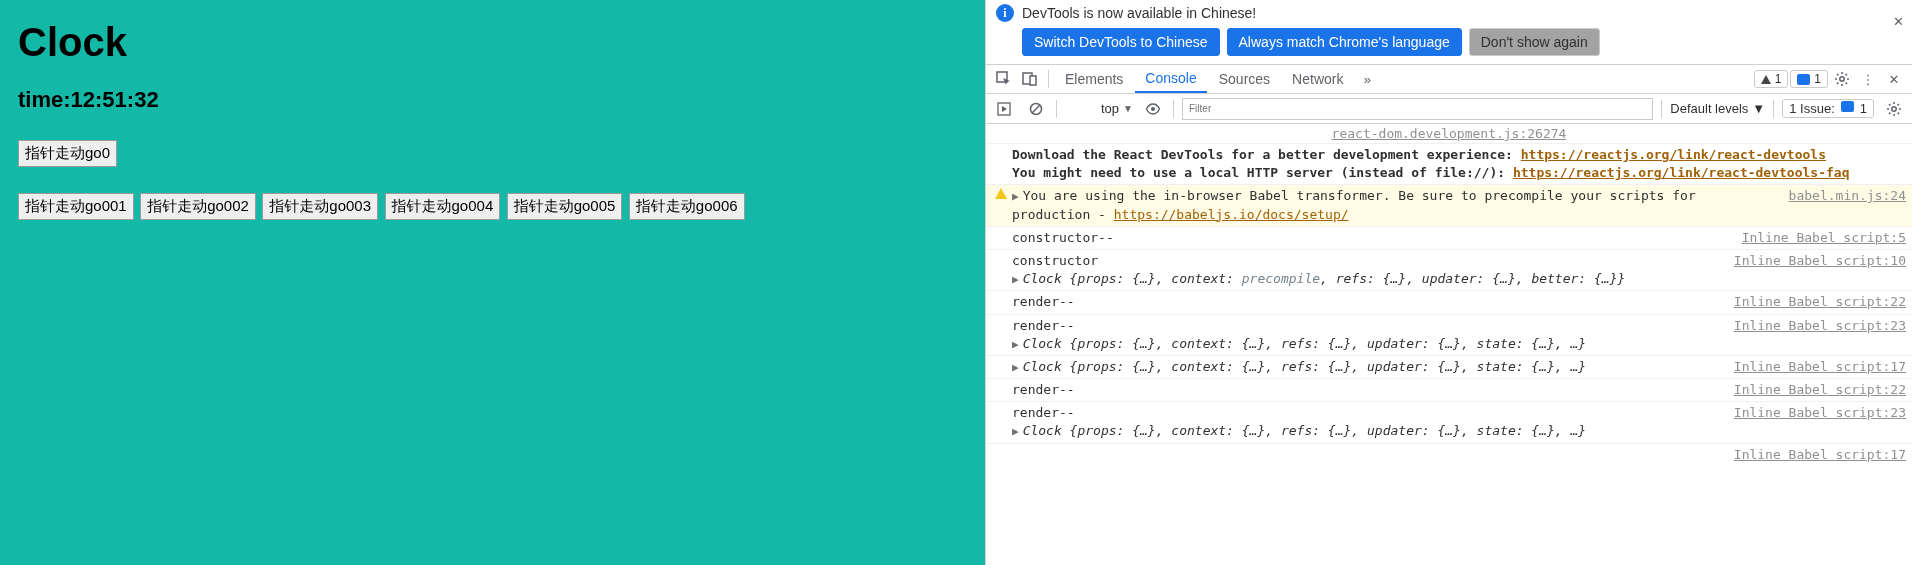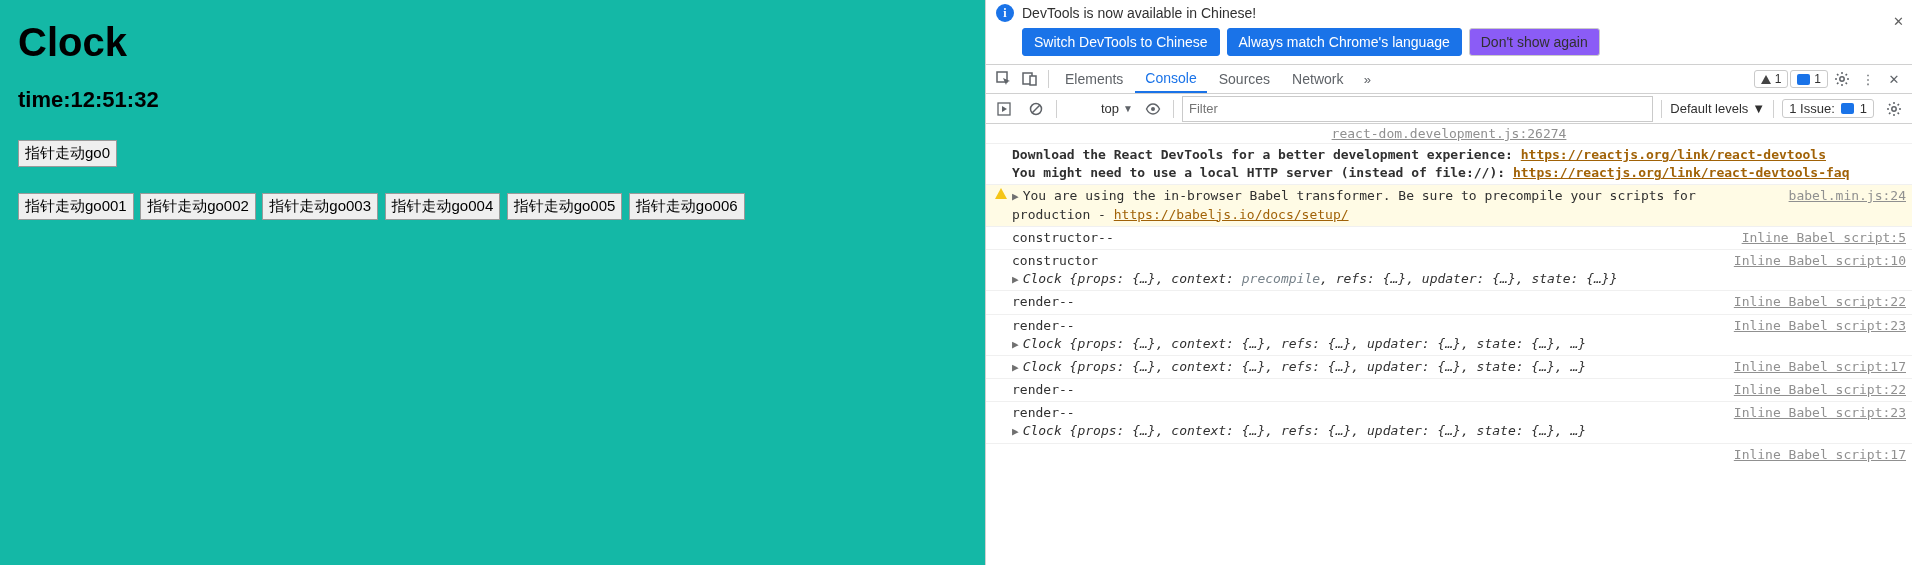--- a/index.html
+++ b/index.html
@@ -60,21 +60,21 @@
     width: 18px; height: 18px; border-radius: 50%; background: #1a73e8;
     color: #fff; display: inline-flex; align-items: center; justify-content: center;
     font-size: 12px; font-weight: bold; font-family: Georgia, serif; flex-shrink:0;
   }
   .info-actions { display: flex; gap: 7px; margin-left: 26px; }
   .btn-primary {
     background: #1a73e8; color: #fff; border: 1px solid #1a73e8;
     padding: 5px 11px; font-size: 14px; border-radius: 3px; cursor: pointer;
   }
   .btn-outline {
-    background: #8b5cf6; color: #303030; border: 1px solid #cacaca;
+    background: #a3a3a3; color: #303030; border: 1px solid #cacaca;
     padding: 5px 11px; font-size: 14px; border-radius: 3px; cursor: pointer;
   }
   .infobar .close-x {
     position: absolute; right: 8px; top: 14px; font-size: 13px; cursor: pointer; color: #606060;
   }
 
   
   .tabs-bar {
     display: flex; align-items: center; height: 30px;
     border-top: 1px solid #d0d0d0; border-bottom: 1px solid #d0d0d0;
@@ -107,26 +107,26 @@
   .filter-bar {
     display: flex; align-items: center; height: 30px; gap: 8px;
     padding: 0 6px; border-bottom: 1px solid #d0d0d0;
   }
   .filter-bar .sep { width: 1px; height: 18px; background: #d0d0d0; }
   .ctx-select {
     display: inline-flex; align-items: center; gap: 4px; color: #303030; cursor: pointer; font-size:13px;margin-left:36px;
   }
   .ctx-select .caret { font-size: 10px; color:#5f6368; }
   .filter-input {
-    flex: 1; min-width: 50px; height: 14px; border: 1px solid #cacaca; background: #fff;
-    padding: 12px 6px; font-size: 13px; color: #303030;
+    flex: 1; min-width: 50px; height: 22px; border: 1px solid #cacaca; background: #fff;
+    padding: 0 6px; font-size: 10px; color: #303030;
   }
   .levels { display:inline-flex; align-items:center; gap:4px; color:#303030; cursor:pointer; font-size:13px;}
   .issue-badge {
-    display: inline-flex; align-items: center; gap: 6px;
+    display: inline-flex; align-items: flex-start; gap: 6px;
     border: 1px solid #cacaca; border-radius: 3px; padding: 1px 6px;
     font-size: 13px; color: #303030; cursor: pointer;
   }
   .issue-badge .sq-blue { width: 13px; height: 11px; background: #1a73e8; border-radius:2px; }
 
   
   .console {
     flex: 1; overflow-y: auto; font-family: Consolas, Menlo, monospace; font-size: 13px;
   }
   .msg {
@@ -302,21 +302,21 @@
     <div class="msg">
       <div class="gutter"></div>
       <div class="body"><span>constructor--</span></div>
       <a class="src">Inline Babel script:5</a>
     </div>
 
     <div class="msg">
       <div class="gutter"></div>
       <div class="body">
         <div><span>constructor</span></div>
-        <div class="ital"><span class="disclose">▶</span><span>Clock {props: {…}, context: </span><span class="undef">precompile</span><span>, refs: {…}, updater: {…}, state: {…}}</span></div>
+        <div class="ital"><span class="disclose">▶</span><span>Clock {props: {…}, context: </span><span class="undef">precompile</span><span>, refs: {…}, updater: {…}, better: {…}}</span></div>
       </div>
       <a class="src">Inline Babel script:10</a>
     </div>
 
     <div class="msg">
       <div class="gutter"></div>
       <div class="body"><span>render--</span></div>
       <a class="src">Inline Babel script:22</a>
     </div>
 

